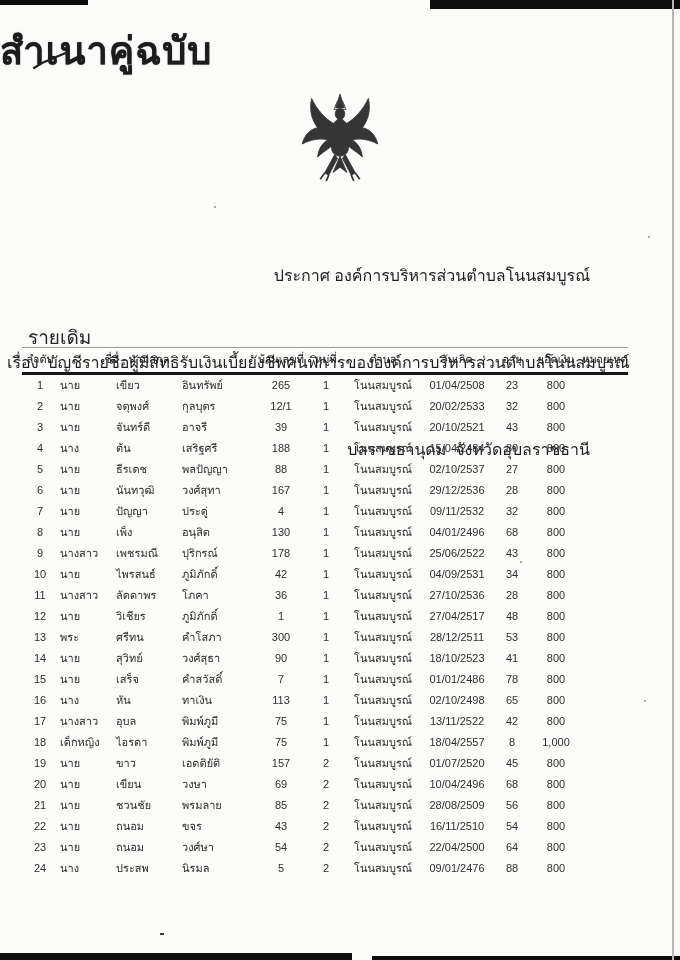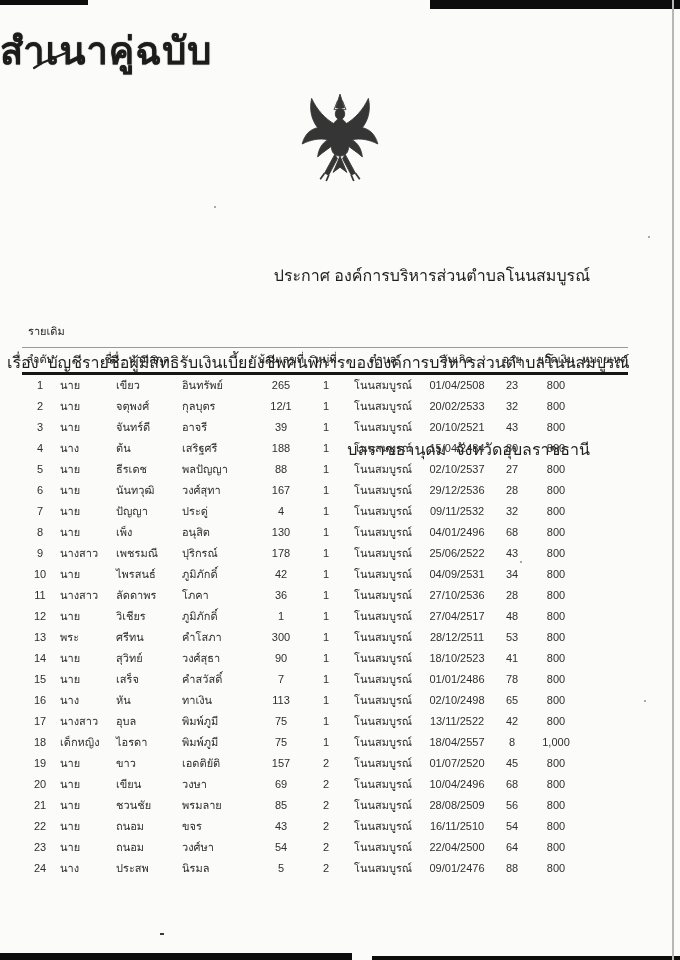--- a/index.html
+++ b/index.html
@@ -29,21 +29,21 @@
   .pen-mark{position:absolute;left:30px;top:46px;}
 
   
   .emblem{position:absolute;left:297px;top:90px;width:86px;height:108px;}
 
   
   .doc-head{
     position:absolute;left:0;top:203px;width:583px;text-align:right;
     font-size:16px;line-height:29px;color:#1e1e1e;white-space:pre;margin-left:7px;
   }
-  .section-label{position:absolute;left:28px;top:322px;font-size:11px;color:#262626;}
+  .section-label{position:absolute;left:28px;top:322px;font-size:19px;color:#262626;}
 
   
   .tbl{position:absolute;left:22px;top:347px;width:606px;font-size:11px;color:#2f2f2f;}
   .tr{
     display:grid;
     grid-template-columns:36px 56px 66px 76px 50px 40px 74px 74px 36px 52px 1fr;
     height:21px;line-height:21px;white-space:nowrap;
   }
   .tr.head{
     height:24px;line-height:22px;

